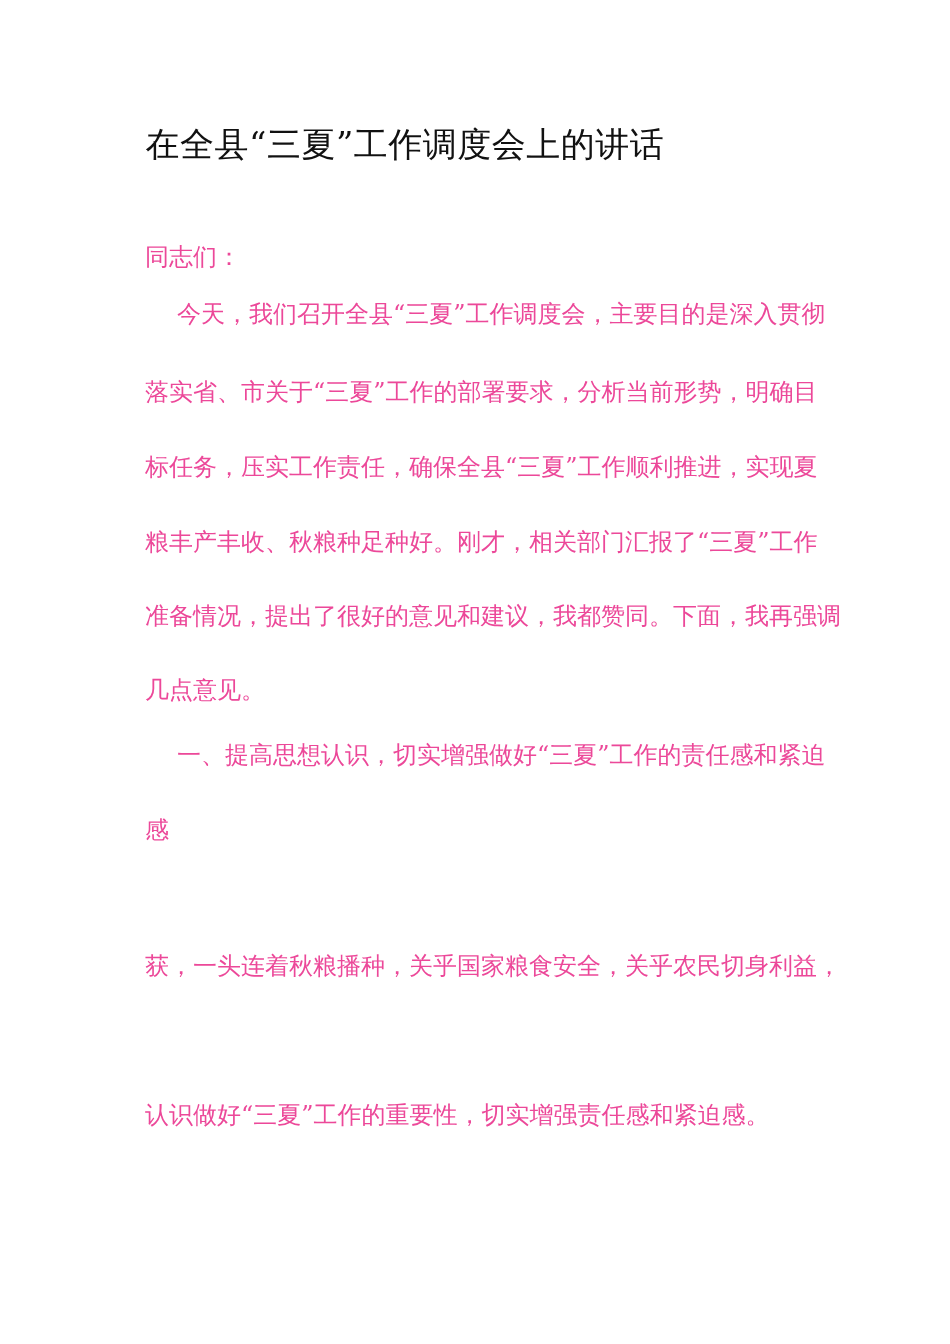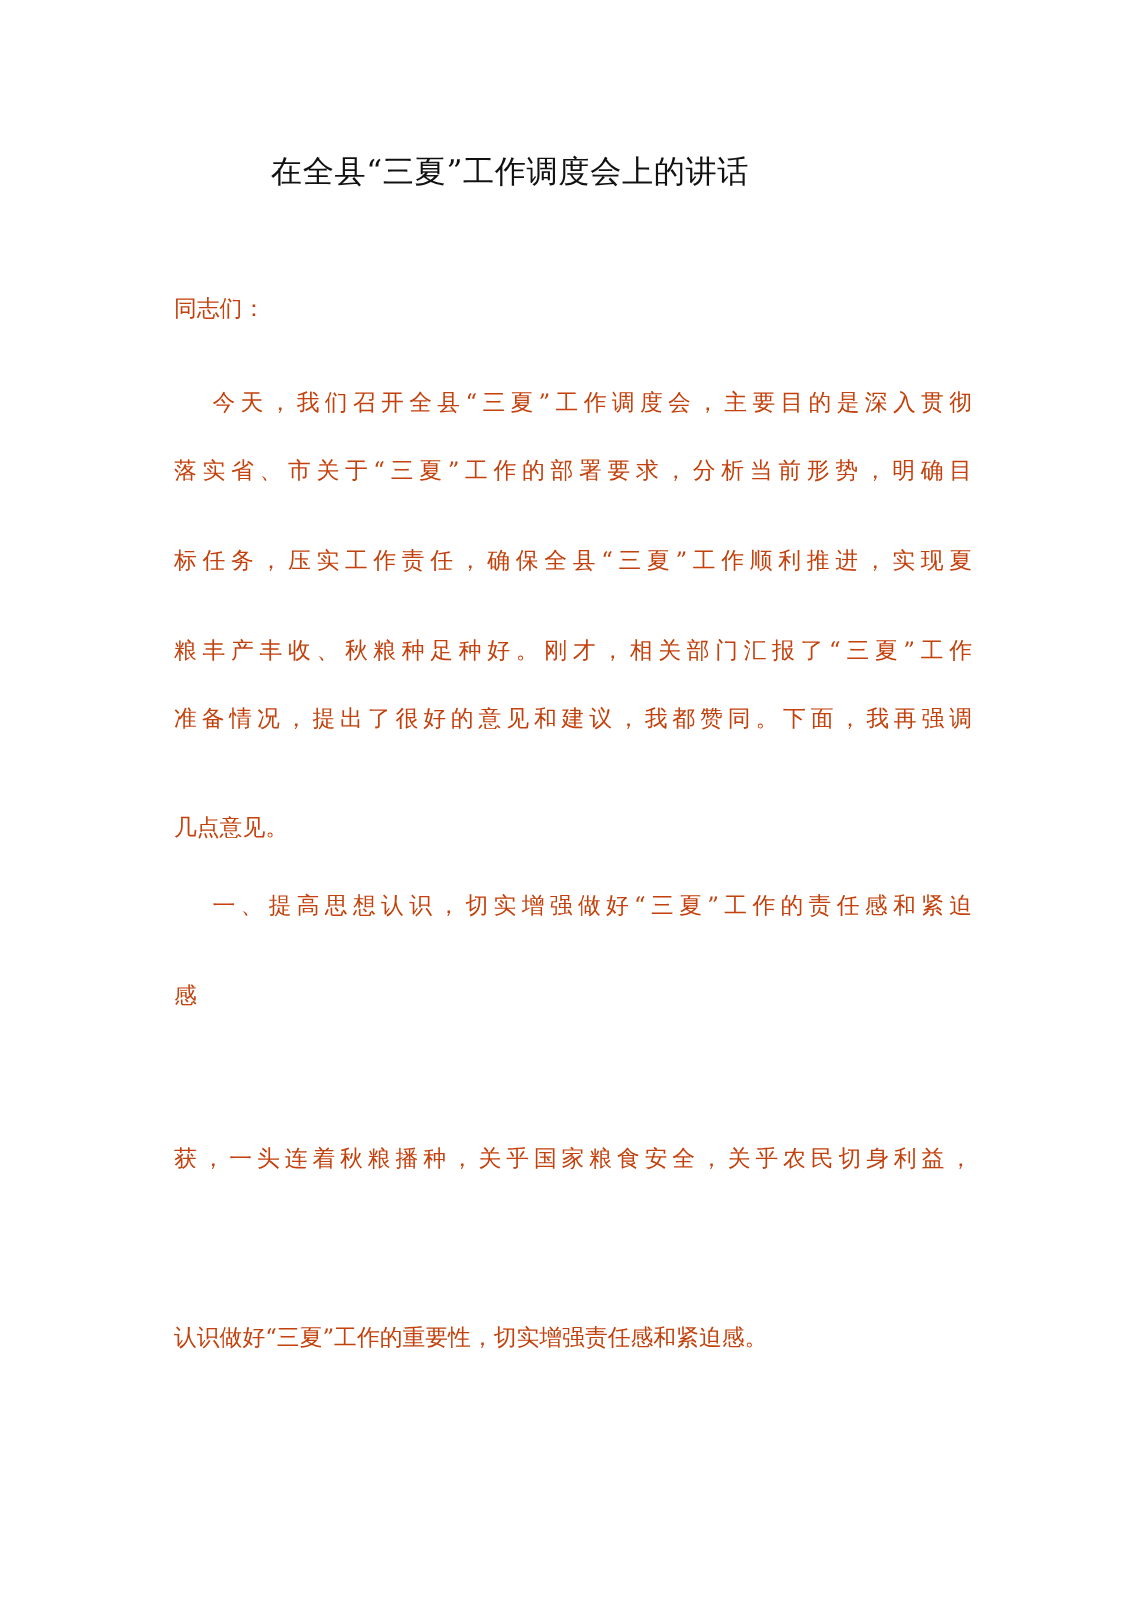--- a/index.html
+++ b/index.html
@@ -1,38 +1,38 @@
 <!DOCTYPE html>
 <html><head>
 <meta charset="utf-8">
 <style>
   html, body { margin: 0; padding: 0; background: #ffffff; }
   body { width: 950px; height: 1344px; position: relative; overflow: hidden;
          font-family: "DejaVu Serif", "Liberation Serif", serif; color: #111; }
   .page { position: absolute; left: 0; top: 0; width: 950px; height: 1344px; background: #fff; }
   .title { position: absolute; left: 0; width: 810px; top: 122px; text-align: center;
-           font-size: 26px; line-height: 44px; letter-spacing: 0.5px; color: #111; margin-left: 20px; }
-  .line { position: absolute; left: 145px; width: 665px; font-size: 19px; line-height: 30px;
-          white-space: nowrap; text-align: justify; text-align-last: justify; color: #c2410c; }
+           font-size: 34px; line-height: 44px; letter-spacing: 0.5px; color: #111; }
+  .line { position: absolute; left: 145px; width: 665px; font-size: 24px; line-height: 30px;
+          white-space: nowrap; text-align: justify; text-align-last: justify; color: #ec4899; }
   .line.last { text-align-last: left; }
   .indent { padding-left: 32px; width: 633px; }
 </style>
 </head>
 <body>
 
 <div class="page">
   <div class="title">在全县“三夏”工作调度会上的讲话</div>
 
   <div class="line last" style="top:242px">同志们：</div>
 
-  <div class="line indent" style="top:321px">今天，我们召开全县“三夏”工作调度会，主要目的是深入贯彻</div>
+  <div class="line indent" style="top:299px">今天，我们召开全县“三夏”工作调度会，主要目的是深入贯彻</div>
   <div class="line" style="top:377px">落实省、市关于“三夏”工作的部署要求，分析当前形势，明确目</div>
   <div class="line" style="top:527px">粮丰产丰收、秋粮种足种好。刚才，相关部门汇报了“三夏”工作</div>
   <div class="line" style="top:452px">标任务，压实工作责任，确保全县“三夏”工作顺利推进，实现夏</div>
-  <div class="line" style="top:584px">准备情况，提出了很好的意见和建议，我都赞同。下面，我再强调</div>
+  <div class="line" style="top:601px">准备情况，提出了很好的意见和建议，我都赞同。下面，我再强调</div>
   <div class="line last" style="top:675px">几点意见。</div>
 
   <div class="line indent" style="top:740px">一、提高思想认识，切实增强做好“三夏”工作的责任感和紧迫</div>
   <div class="line last" style="top:815px">感</div>
 
   <div class="line" style="top:951px">获，一头连着秋粮播种，关乎国家粮食安全，关乎农民切身利益，</div>
   <div class="line last" style="top:1100px">认识做好“三夏”工作的重要性，切实增强责任感和紧迫感。</div>
 
 </div>
 

